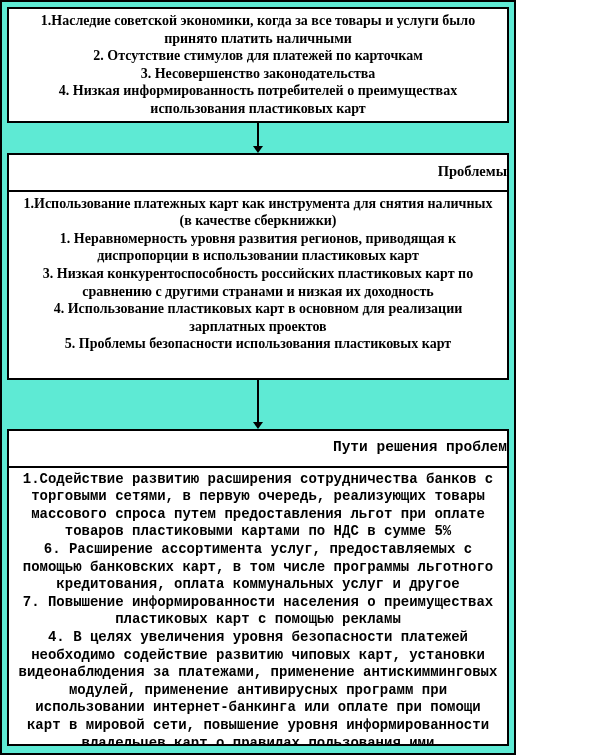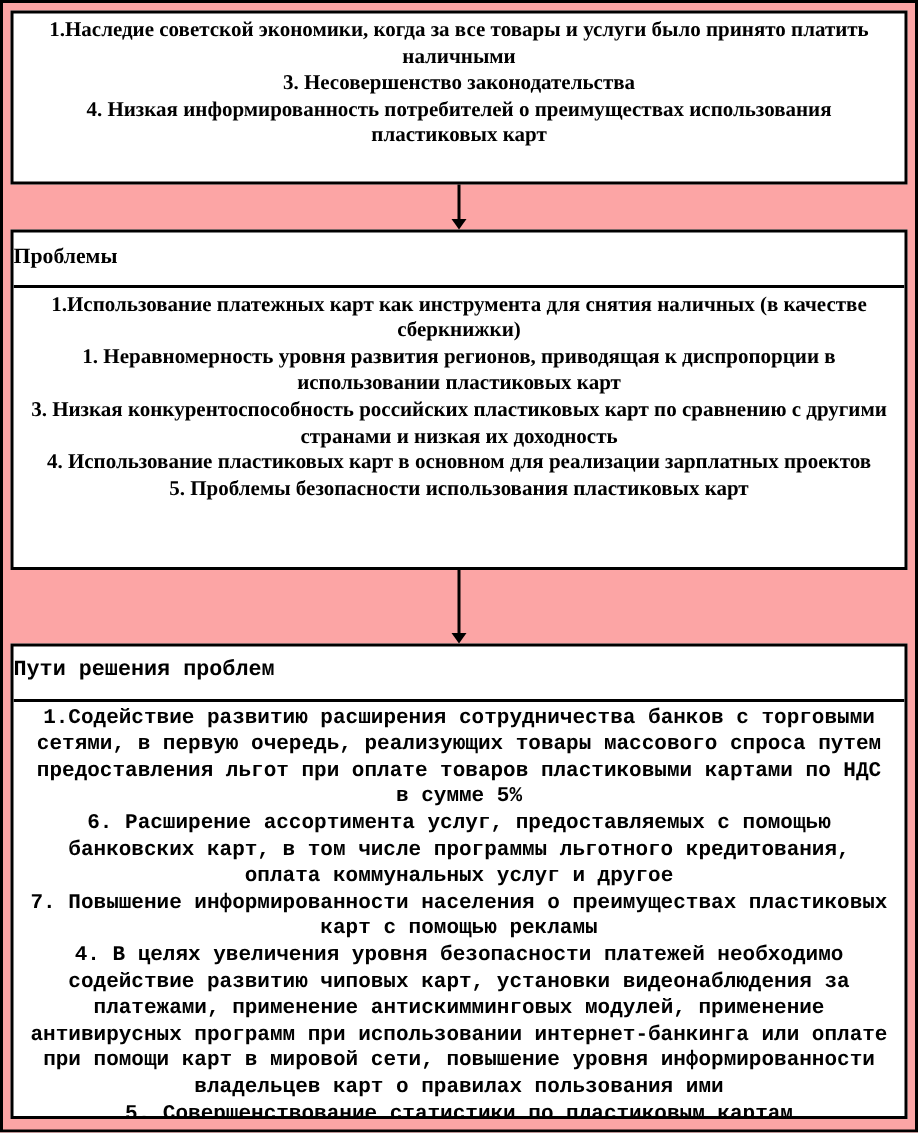--- a/index.html
+++ b/index.html
@@ -2,39 +2,39 @@
 <html><head>
 <meta charset="utf-8">
 <style>
   * { margin: 0; padding: 0; box-sizing: border-box; }
   html, body { width: 612px; height: 755px; }
   body {
     font-family: "Liberation Serif", "DejaVu Serif", serif;
     background: #ffffff;
   }
   .canvas {
-    width: 612px;
+    width: 516px;
     height: 755px;
-    background: #fca5a5;
+    background: #5eead4;
     border: 2px solid #000000;
     padding: 5px 5px 0 5px;
     display: flex;
     flex-direction: column;
     overflow: hidden;
   }
   .box {
     background: #ffffff;
     border: 2px solid #000000;
     overflow: hidden;
   }
   .box-top    { height: 116px; }
   .box-middle { height: 227px; }
   .box-bottom { flex: 1; margin-bottom: 7px; font-family: Liberation Mono, monospace; }
   .box-header {
-    text-align: left;
+    text-align: right;
     font-weight: bold;
     font-size: 14.5px;
     line-height: 17.6px;
     color: #000000;
     padding: 8px 0 9px 0;
     border-bottom: 2px solid #000000;
   }
   .box-body {
     padding: 3px 8px;
   }
@@ -74,20 +74,21 @@
   }
 </style>
 </head>
 <body>
 
 <div class="canvas">
 
   <div class="box box-top">
     <div class="box-body">
       <p>1.Наследие советской экономики, когда за все товары и услуги было принято платить наличными</p>
+      <p>2. Отсутствие стимулов для платежей по карточкам</p>
       <p>3. Несовершенство законодательства</p>
       <p>4. Низкая информированность потребителей о преимуществах использования пластиковых карт</p>
     </div>
   </div>
 
   <div class="connector connector-1">
     <div class="arrow">
       <div class="arrow-line"></div>
       <div class="arrow-head"></div>
     </div>

